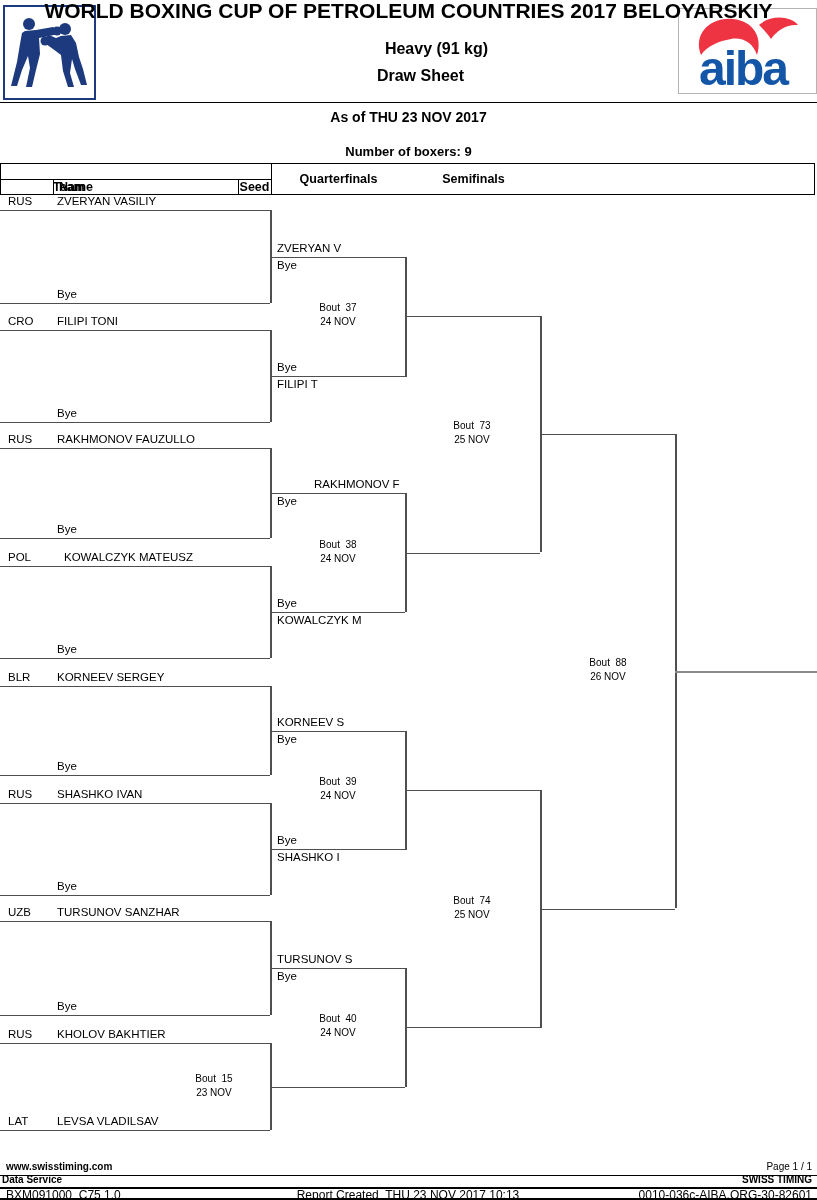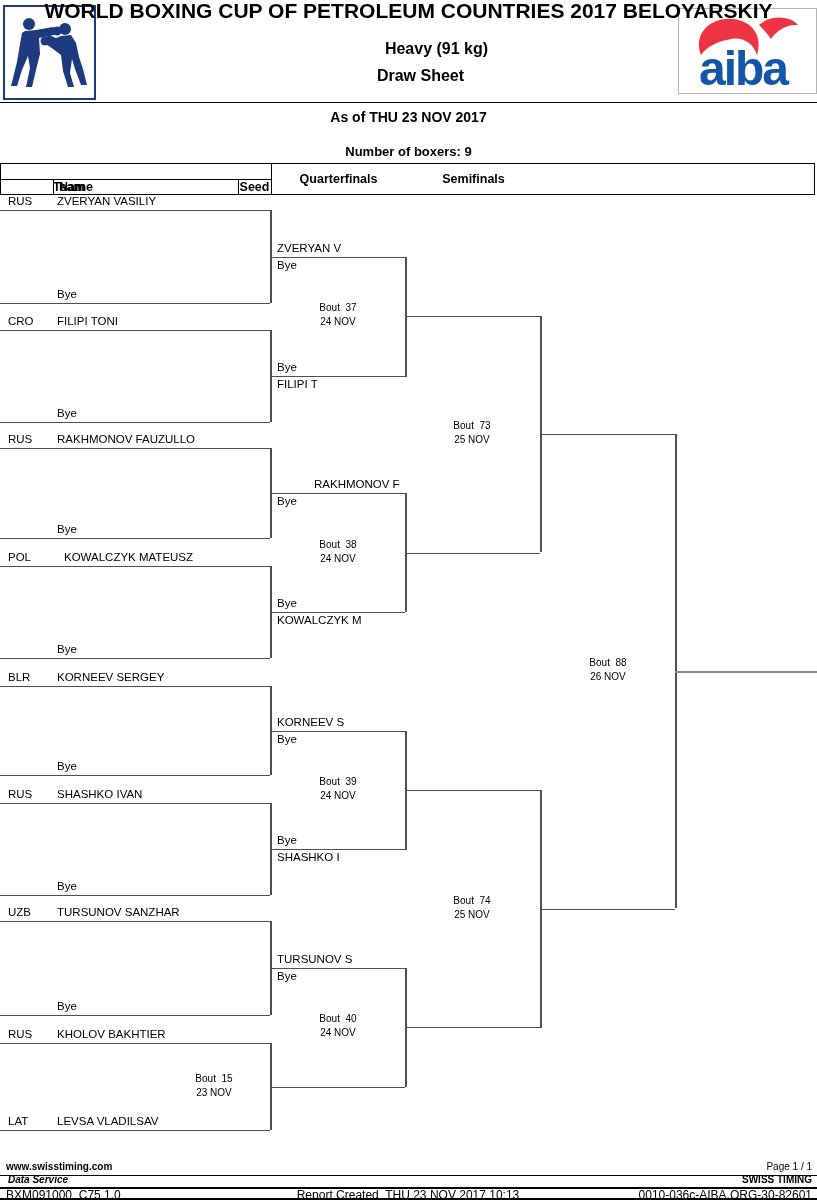--- a/index.html
+++ b/index.html
@@ -172,19 +172,19 @@
     <div class="hline" style="left: 540px; top: 909px; width: 135px; height: 1px; background: rgb(79, 79, 79);"></div>
     <div class="vline" style="left: 675px; top: 434px; width: 2px; height: 474px;"></div>
     <div class="bout-label" style="left: 560px; top: 656px;">Bout  88</div>
     <div class="bout-label" style="left: 560px; top: 670px;">26 NOV</div>
     <div class="hline" style="left: 675px; top: 671px; width: 142px; height: 2px; background: rgb(138, 138, 138);"></div>
   </div>
 
 <div class="footer-txt hdr-bold" style="left:6px;top:1159px;">www.swisstiming.com</div>
 <div class="footer-txt" style="left:617px;top:1159px;width:195px;text-align:right;">Page 1 / 1</div>
 <div class="blackline" style="left:0;top:1175px;width:817px;height:1px;"></div>
-<div class="footer-txt hdr-bold" style="left:8px;top:1172px;font-style:italic;">Data Service</div>
+<div class="footer-txt hdr-bold" style="left:2px;top:1172px;">Data Service</div>
 <div class="footer-txt hdr-bold" style="left:617px;top:1172px;width:195px;text-align:right;">SWISS TIMING</div>
 <div class="blackline" style="left:0;top:1187px;width:817px;height:2px;"></div>
 <div class="footer-small" style="left:6px;top:1190px;">BXM091000_C75 1.0</div>
 <div class="footer-small" style="left:258px;top:1190px;width:300px;text-align:center;">Report Created  THU 23 NOV 2017 10:13</div>
 <div class="footer-small" style="left:512px;top:1190px;width:300px;text-align:right;">0010-036c-AIBA.ORG-30-82601</div>
 <div class="blackline" style="left:0;top:1198px;width:817px;height:2px;"></div>
 
 </body></html>

